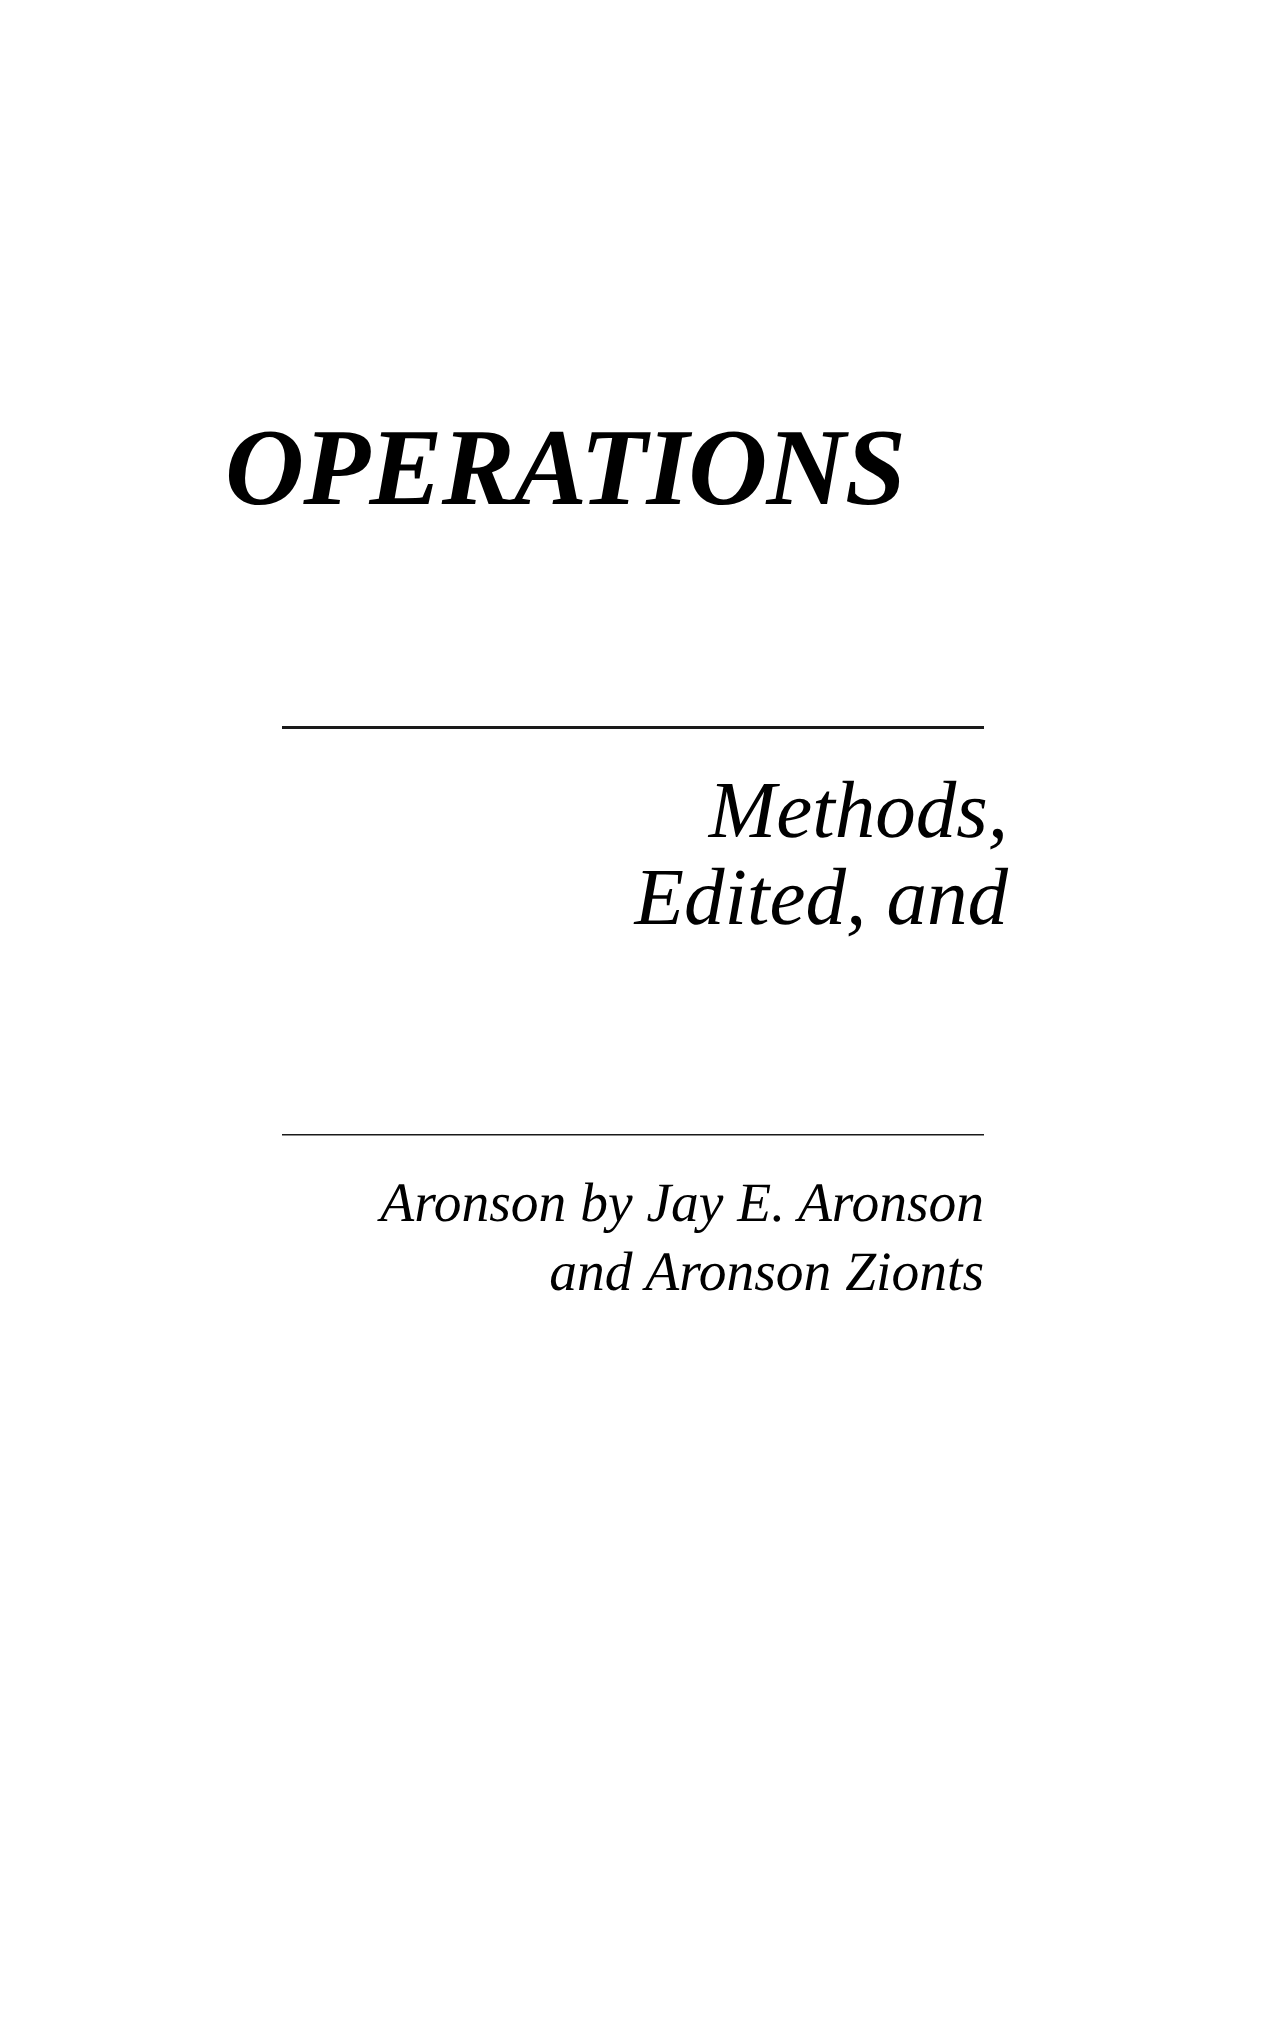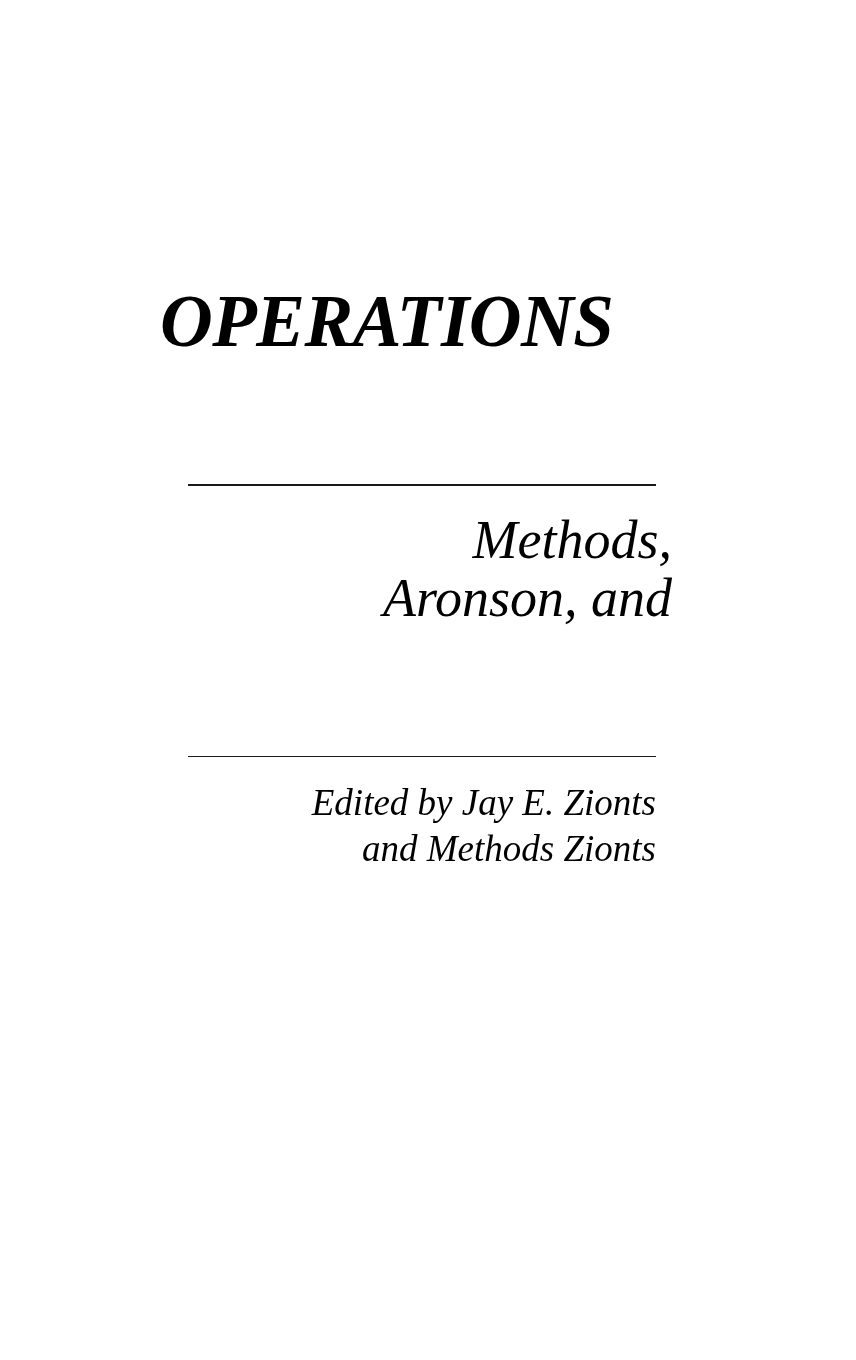--- a/index.html
+++ b/index.html
@@ -27,21 +27,21 @@
     width: 510px;
   }
   .main-title {
     font-family: "Liberation Serif", serif;
     font-style: italic;
     font-weight: bold;
     font-size: 73px;
     line-height: 0.92;
     letter-spacing: -0.5px;
     text-align: left;
-    margin: 10px;
+    margin: 0;
     white-space: pre-line;
   }
   .main-title .line2 {
     display: block;
     padding-left: 58px;
   }
   .rule {
     border: none;
     border-top: 2px solid #1a1a1a;
     margin: 0;
@@ -97,23 +97,23 @@
 <div class="page">
 
   <div class="title-block">
     <h1 class="main-title"><span class="line1">OPERATIONS</span></h1>
   </div>
 
   <hr class="rule rule-top">
 
   <div class="subtitle">
     <span>Methods,</span>
-    <span>Aronson, and</span>
+    <span>Edited, and</span>
   </div>
 
   <hr class="rule rule-bottom">
 
   <div class="editors">
-    <span>Edited by Jay E. Zionts</span>
-    <span>and Methods Zionts</span>
+    <span>Aronson by Jay E. Aronson</span>
+    <span>and Aronson Zionts</span>
   </div>
 
 </div>
 
 </body></html>

